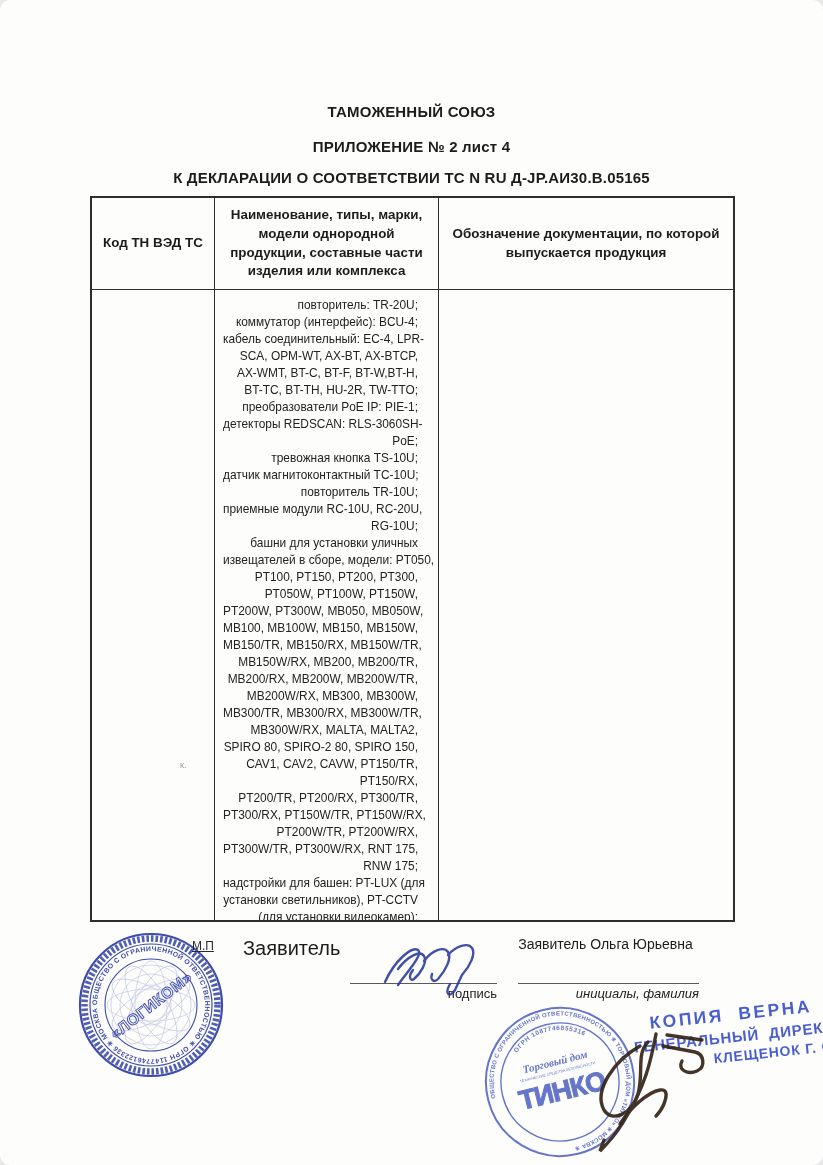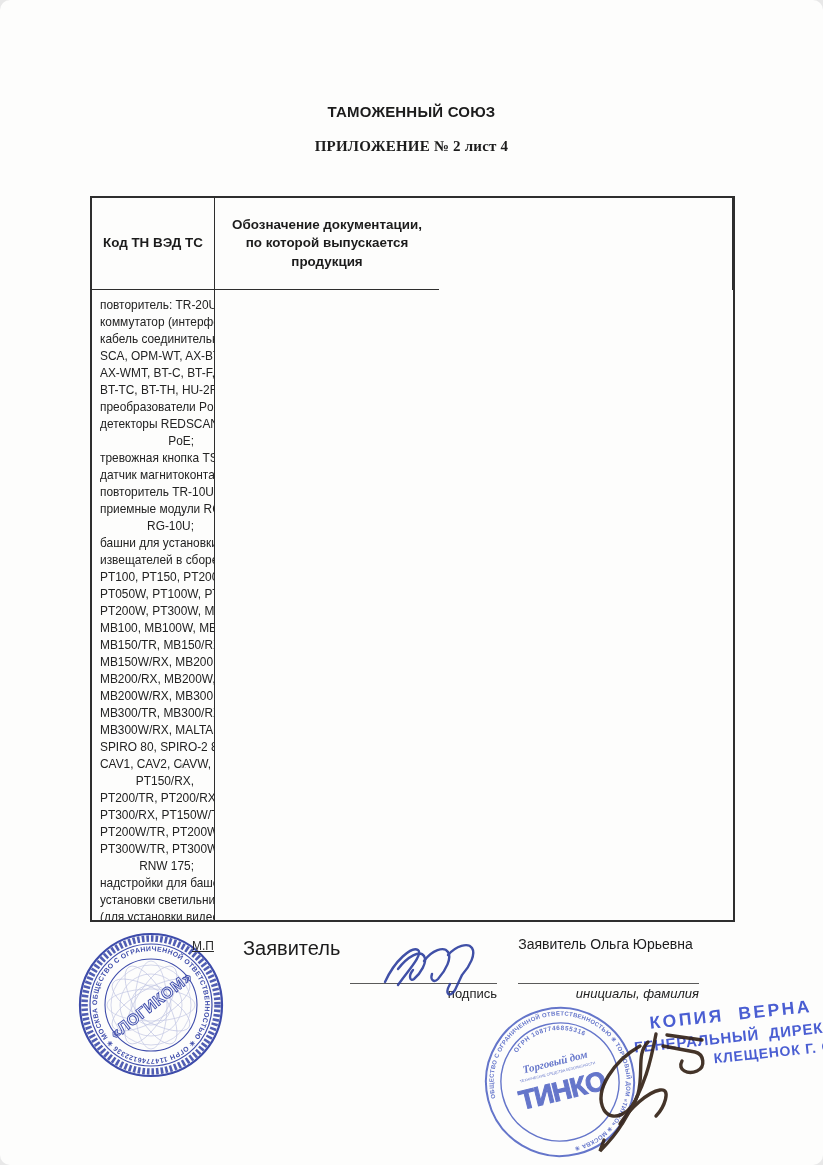--- a/index.html
+++ b/index.html
@@ -3,21 +3,21 @@
 <meta charset="utf-8">
 <style>
   html,body { margin:0; padding:0; background:#e8e8e8; }
   .page {
     position:relative; width:823px; height:1165px; margin:0 auto;
     background:#fdfdfc; overflow:hidden;
     font-family:"Liberation Sans", sans-serif; color:#1c1c1c;border-radius:10px;
   }
   .center-line { position:absolute; left:0; right:0; text-align:center; font-weight:bold; font-size:15px; letter-spacing:.2px; }
   .doc-title { top:103px; }
-  .doc-subtitle { top:138px;font-family:Liberation Serif, serif; }
+  .doc-subtitle { top:138px; }
   .doc-declaration { top:169px; }
 
   .doc-table {
     position:absolute; left:90px; top:196px; width:641px; height:722px;
     border:2px solid #2e2e2e;
     display:grid;
     grid-template-columns:123px 224px 1fr;
     grid-template-rows:92px 1fr;
   }
   .cell { box-sizing:border-box; }
@@ -54,23 +54,25 @@
   .sig-blue { position:absolute; left:370px; top:936px; z-index:3; }
   .sig-dark { position:absolute; left:560px; top:1008px; z-index:6; }
 </style>
 </head>
 <body>
 
 <div class="page">
 
   <div class="center-line doc-title">ТАМОЖЕННЫЙ СОЮЗ</div>
   <div class="center-line doc-subtitle">ПРИЛОЖЕНИЕ № 2 лист 4</div>
+  <div class="center-line doc-declaration">К ДЕКЛАРАЦИИ О СООТВЕТСТВИИ ТС N RU Д-JP.АИ30.В.05165</div>
 
   <div class="doc-table">
     <div class="cell th b-r b-b">Код ТН ВЭД ТС</div>
+    <div class="cell th b-r b-b">Наименование, типы, марки, модели однородной продукции, составные части изделия или комплекса</div>
     <div class="cell th b-b">Обозначение документации, по которой выпускается продукция</div>
     <div class="cell b-r"></div>
     <div class="cell b-r td-products">повторитель: TR-20U;
 коммутатор (интерфейс): BCU-4;
 кабель соединительный: EC-4, LPR-
 SCA, OPM-WT, AX-BT, AX-BTCP,
 AX-WMT, BT-C, BT-F, BT-W,BT-H,
 BT-TC, BT-TH, HU-2R, TW-TTO;
 преобразователи PoE IP: PIE-1;
 детекторы REDSCAN: RLS-3060SH-

